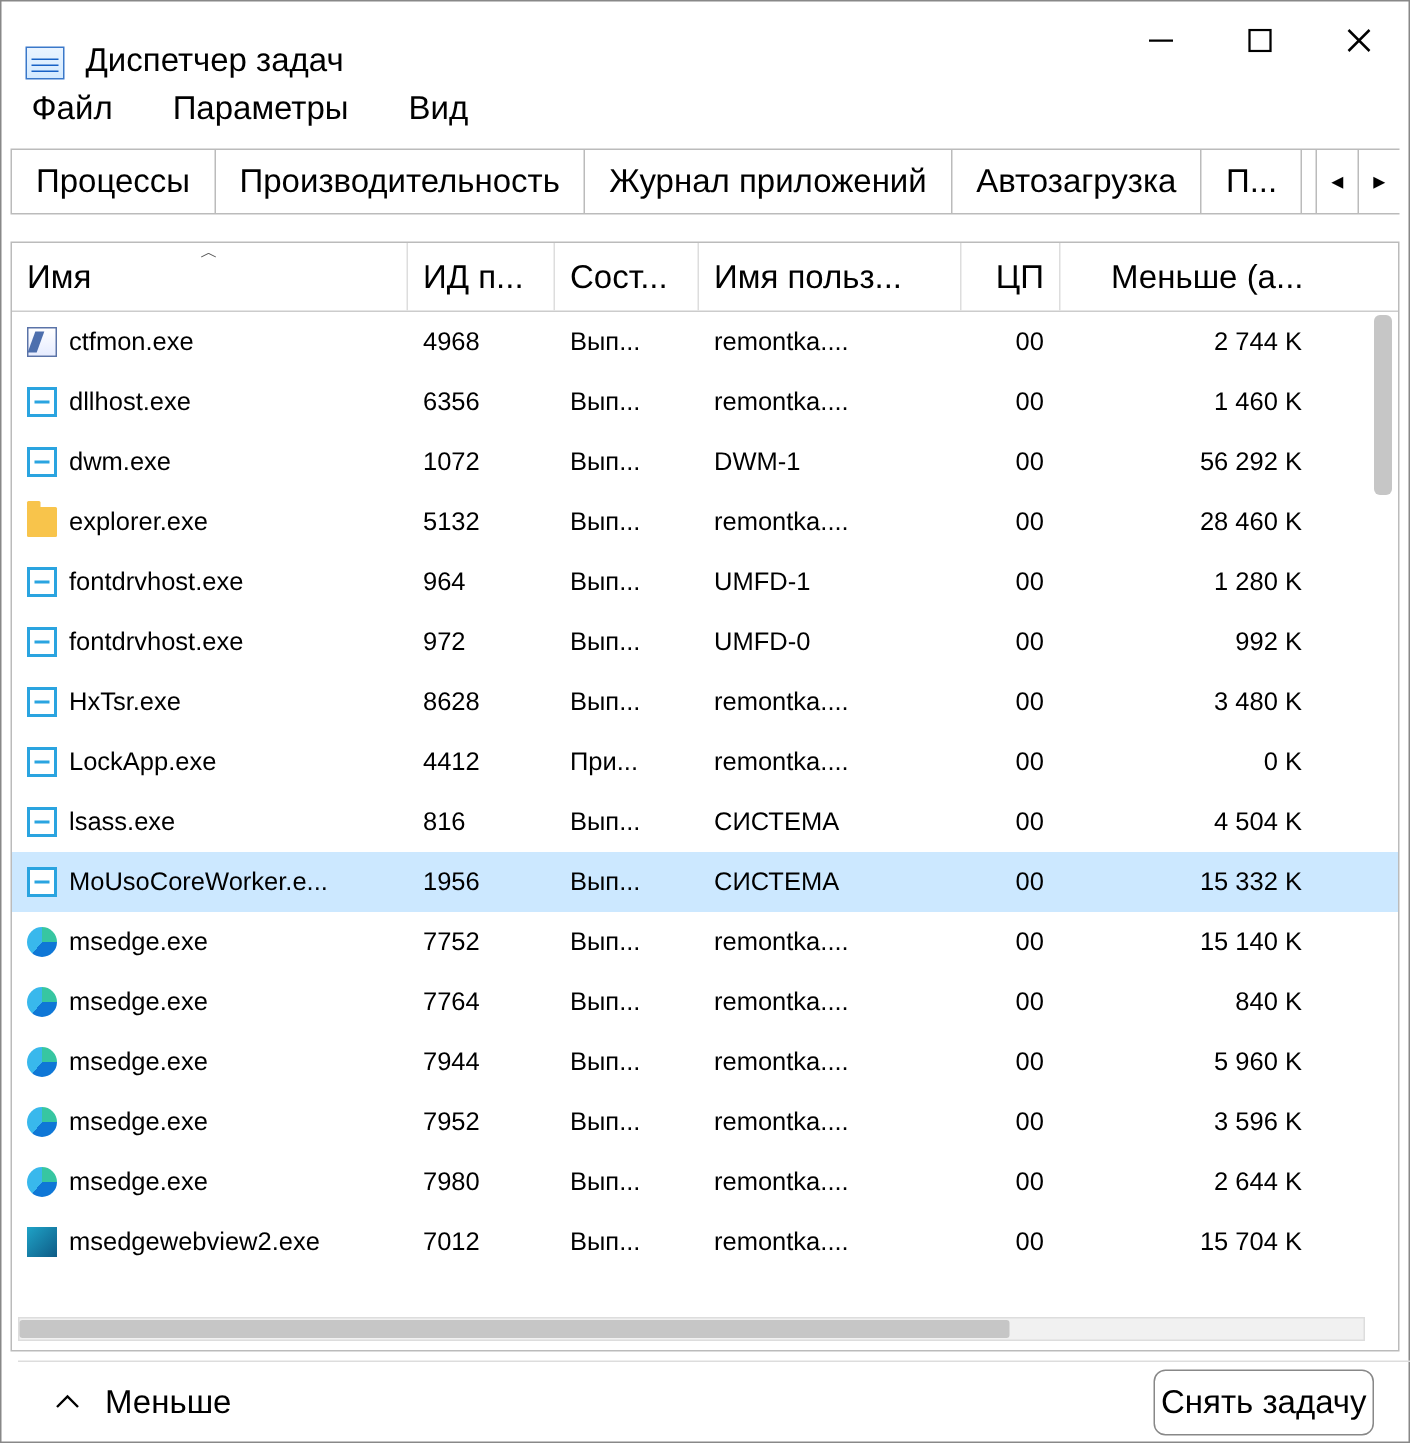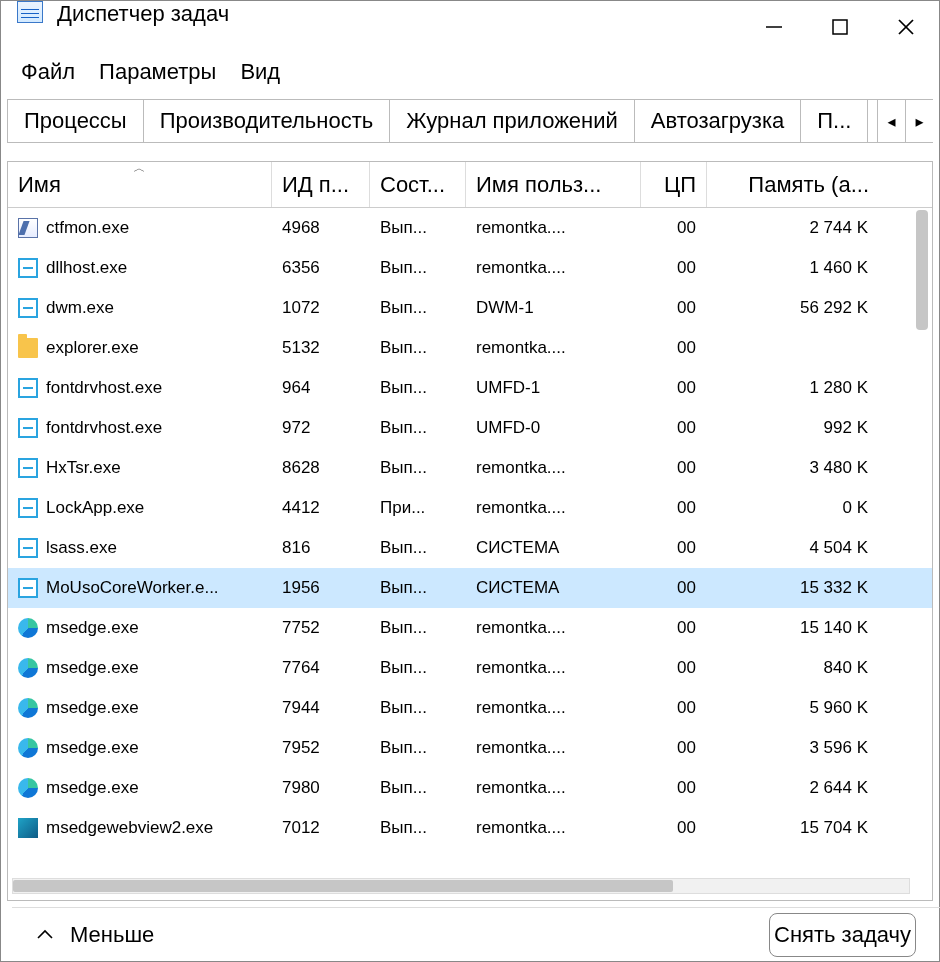--- a/index.html
+++ b/index.html
@@ -1,29 +1,29 @@
 <!DOCTYPE html>
 <html><head>
 <meta charset="utf-8">
 <style>
   * { box-sizing: border-box; margin: 0; padding: 0; }
   html, body { width: 940px; height: 962px; font-family: "Segoe UI", Tahoma, sans-serif; background: #fff; color: #000; }
   body { border: 1px solid #888; overflow: hidden; }
 
   
-  .titlebar { display: flex; align-items: flex-start; height: 52px; padding-left: 16px; }
+  .titlebar { display: flex; align-items: flex-end; height: 52px; padding-left: 16px; }
   .titlebar .app-icon { width: 26px; height: 22px; border: 1px solid #3a78c9; background: linear-gradient(#eaf4ff,#d3eaff); position: relative; margin-right: 14px; }
   .titlebar .app-icon::after { content:""; position:absolute; left:3px; right:3px; top:11px; height:1px; background:#1862c6; box-shadow:0 -4px 0 #1862c6, 0 4px 0 #1862c6; }
   .titlebar .title { font-size: 22px; flex: 0 0 auto; }
   .titlebar .spacer { flex: 1; }
   .win-btn { width: 66px; height: 52px; display:flex; align-items:center; justify-content:center; font-size: 20px; }
   .win-btn svg { display:block; }
 
   
-  .menubar { display:flex; gap: 24px; padding: 6px 20px 14px 20px; font-size: 22px; }
+  .menubar { display:flex; gap: 40px; padding: 6px 20px 14px 20px; font-size: 22px; }
   .menubar span { cursor: default; }
 
   
   .tabsbar { display:flex; align-items:stretch; border-top:1px solid #bbb; border-bottom:1px solid #bbb; font-size: 22px; background:#fff; margin: 0 6px; }
   .tab { padding: 8px 16px; border-right:1px solid #bbb; white-space:nowrap; }
   .tab:first-child { border-left:1px solid #bbb; }
   .tab.last { flex: 0 1 auto; min-width: 40px; overflow:hidden; }
   .tab-scroll { display:flex; margin-left:auto; }
   .tab-arrow { width: 28px; display:flex; align-items:center; justify-content:center; border-left:1px solid #bbb; font-size:16px; }
 
@@ -117,21 +117,21 @@
 <div class="tablewrap">
   <div class="thead">
     <div class="cell c-name">
       <span class="sort">︿</span>
       <span>Имя</span>
     </div>
     <div class="cell c-pid">ИД п...</div>
     <div class="cell c-stat">Сост...</div>
     <div class="cell c-user">Имя польз...</div>
     <div class="cell c-cpu">ЦП</div>
-    <div class="cell c-mem">Память (а...</div>
+    <div class="cell c-mem">Меньше (а...</div>
   </div>
   <div class="tbody" id="tbody">
       <div class="trow">
         <div class="cell c-name">
           <span class="row-icon ic-notepad"></span>
           <span>ctfmon.exe</span>
         </div>
         <div class="cell c-pid">4968</div>
         <div class="cell c-stat">Вып...</div>
         <div class="cell c-user">remontka....</div>
@@ -162,20 +162,21 @@
       </div>
       <div class="trow">
         <div class="cell c-name">
           <span class="row-icon ic-folder"></span>
           <span>explorer.exe</span>
         </div>
         <div class="cell c-pid">5132</div>
         <div class="cell c-stat">Вып...</div>
         <div class="cell c-user">remontka....</div>
         <div class="cell c-cpu">00</div>
+        <div class="cell c-mem">28 460 K</div>
       </div>
       <div class="trow">
         <div class="cell c-name">
           <span class="row-icon ic-generic"></span>
           <span>fontdrvhost.exe</span>
         </div>
         <div class="cell c-pid">964</div>
         <div class="cell c-stat">Вып...</div>
         <div class="cell c-user">UMFD-1</div>
         <div class="cell c-cpu">00</div>

